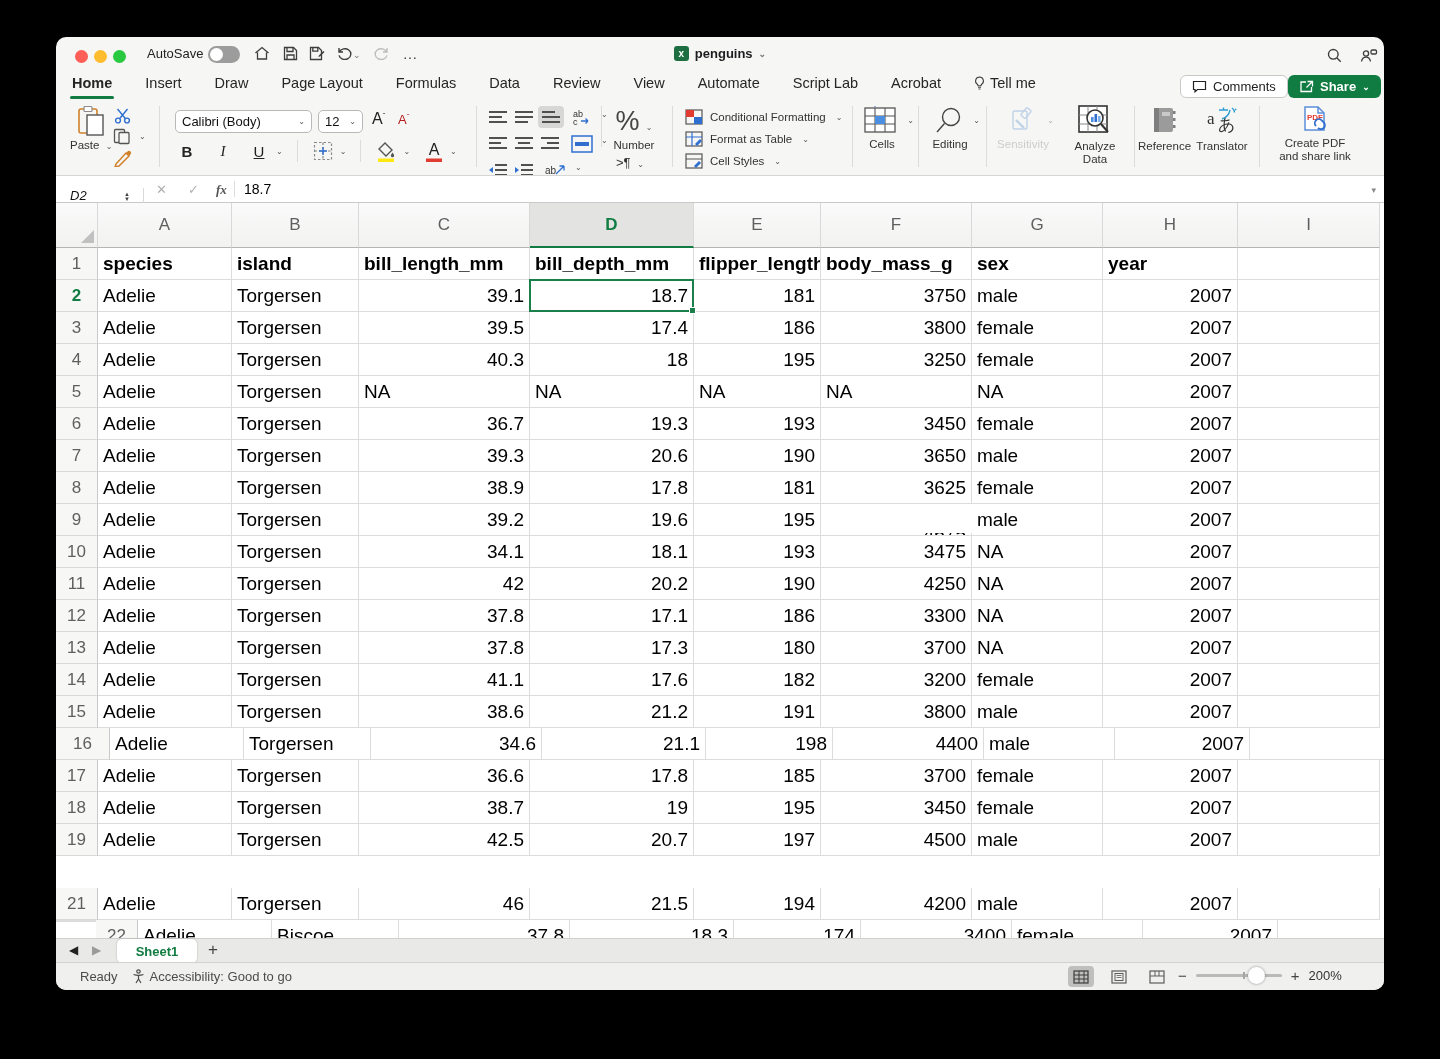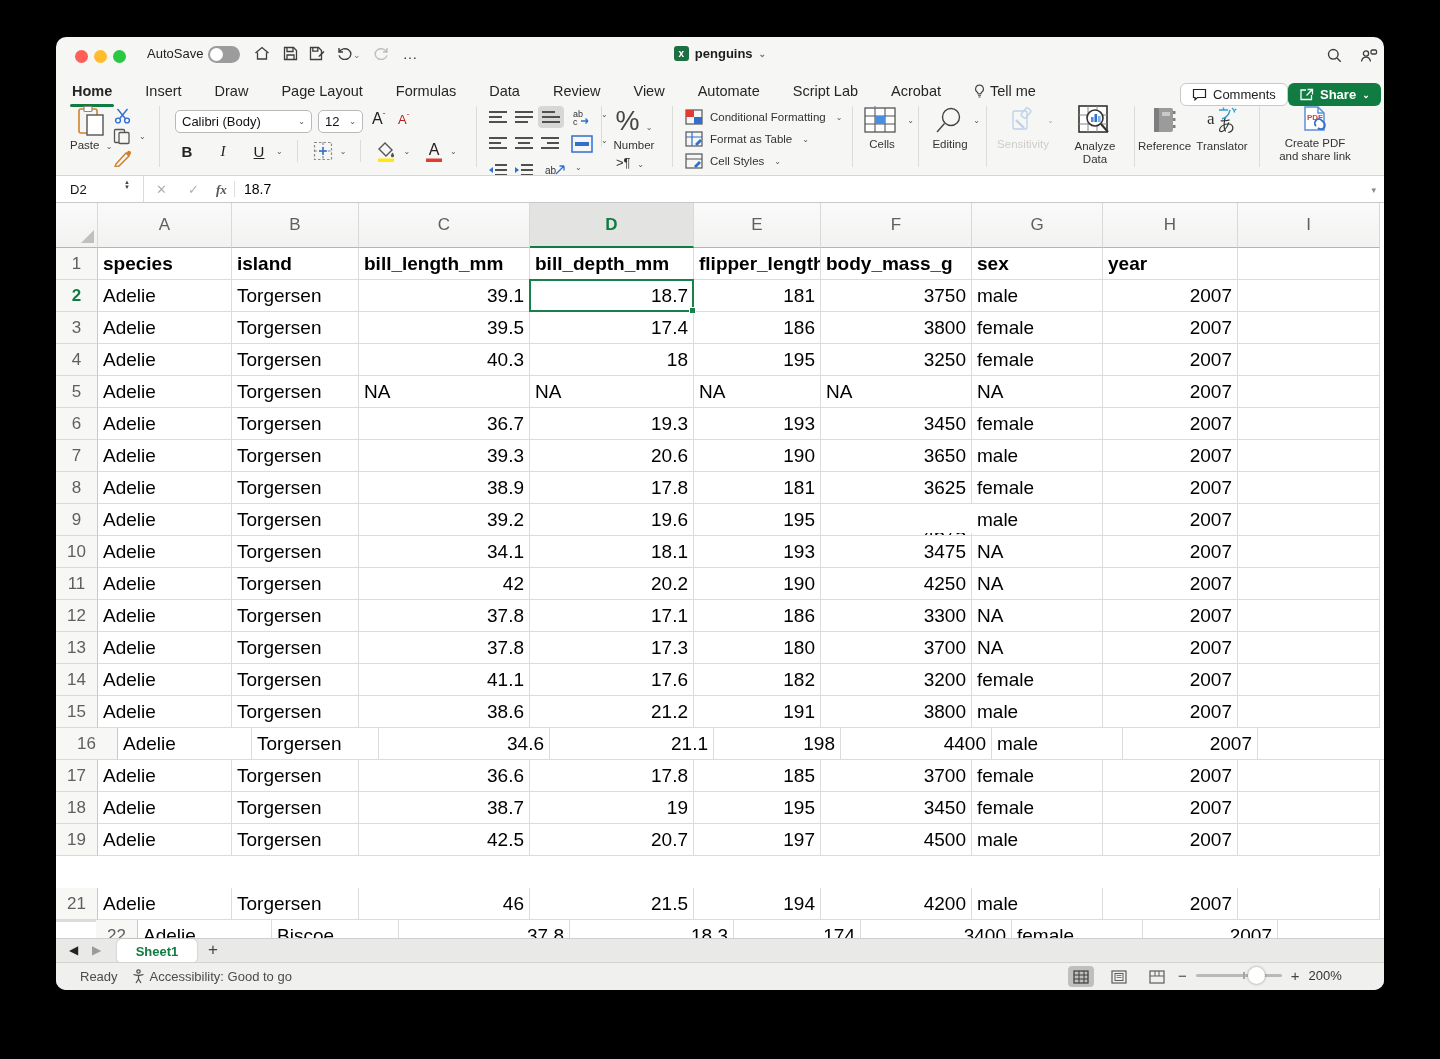--- a/index.html
+++ b/index.html
@@ -13,21 +13,21 @@
   .toggle { position:absolute; left:152px; top:9px; width:32px; height:17px; background:#9c9c9c; border-radius:9px; }
   .toggle .knob { position:absolute; left:2px; top:2px; width:13px; height:13px; background:#fff; border-radius:50%; }
   .tb-icon { position:absolute; top:7px; width:20px; height:18px; color:#3d3d3d; display:flex; align-items:center; justify-content:center; }
   .tb-icon svg { display:block; }
   .doc-title { position:absolute; top:8px; left:0; width:100%; text-align:center; font-size:13px; color:#1d1d1f; font-weight:700; }
   .doc-title .inner { display:inline-flex; align-items:center; gap:6px; }
   .xl-badge { width:15px; height:15px; background:#1d6f42; border-radius:3px; color:#fff; font-size:10px; font-weight:700; display:inline-flex; align-items:center; justify-content:center; }
   .chev { font-size:9px; color:#777; }
 
   
-  .tabrow { position:absolute; left:0; top:32px; width:100%; height:31px;margin-top:8px; }
+  .tabrow { position:absolute; left:0; top:32px; width:100%; height:31px; }
   .tabs { position:absolute; left:14px; top:0; height:31px; display:flex; align-items:center; gap:29px; }
   .tab { font-size:14.5px; color:#262626; white-space:nowrap; position:relative; padding:4px 2px 8px; cursor:default; }
   .tab.active { font-weight:700; }
   .tab.active::after { content:""; position:absolute; left:0; right:0; bottom:0; height:3px; background:var(--green); border-radius:2px; }
   .tab .bulb { margin-right:5px; color:#444; }
   .pillbtn { position:absolute; top:6px; height:23px; border-radius:6px; display:flex; align-items:center; gap:6px; font-size:13px; padding:0 11px; }
   .comments { left:1124px; background:#fff; border:1px solid #c9c9c9; color:#222; }
   .share { left:1232px; background:var(--green); color:#fff; font-weight:600; }
 
   
@@ -37,21 +37,21 @@
   .combo { position:absolute; height:23px; border:1px solid #b9b9b9; border-radius:5px; background:#fff; display:flex; align-items:center; font-size:13px; color:#111; padding:0 6px; justify-content:space-between; }
   .fmt-letter { font-size:15px; color:#222; width:22px; text-align:center; }
   .minichev { font-size:8px; color:#555; margin-left:3px; }
   .icon-lines rect { fill:#505050; }
   .hl { background:#d7d7d5; border-radius:4px; }
   .grayed { opacity:.45; }
   .grp-big { position:absolute; text-align:center; }
 
   
   .fbar { position:absolute; left:0; top:138px; width:100%; height:28px; background:#fff; border-top:1px solid #d6d6d4; border-bottom:1px solid #c9c9c9; }
-  .namebox { position:absolute; left:0; top:0; width:88px; height:100%; border-right:1px solid #d9d9d9; font-size:13px; color:#111; display:flex; align-items:center; padding-left:14px; }
+  .namebox { position:absolute; left:0; top:12px; width:88px; height:100%; border-right:1px solid #d9d9d9; font-size:13px; color:#111; display:flex; padding-left:14px;font-style:italic; }
   .stepper { position:absolute; left:68px; top:4px; font-size:6px; color:#444; line-height:5px; text-align:center; }
   .fbtn { position:absolute; top:6px; font-size:13px; color:#b0b0b0; }
   .fx { font-style:italic; font-family:"Liberation Serif", serif; color:#555; font-weight:700; }
   .fvalue { position:absolute; left:188px; top:5px; font-size:14px; color:#000; }
   .fdivider { position:absolute; left:178px; top:5px; bottom:5px; width:1px; background:#ddd; }
   .fexpand { position:absolute; right:8px; top:9px; font-size:9px; color:#888; }
 
   
   .grid { position:absolute; left:0; top:166px; width:100%; height:735px; background:#fff; overflow:hidden; }
   .ghead { position:absolute; top:0; left:0; height:45px; display:flex; }
@@ -638,21 +638,21 @@
         <div class="cell" style="width: 127px;">Torgersen</div>
         <div class="cell num" style="width: 171px;">38.6</div>
         <div class="cell num" style="width: 164px;">21.2</div>
         <div class="cell num" style="width: 127px;">191</div>
         <div class="cell num" style="width: 151px;">3800</div>
         <div class="cell" style="width: 131px;">male</div>
         <div class="cell num" style="width: 135px;">2007</div>
         <div class="cell" style="width: 142px;"></div>
       </div>
       <div class="grow" style="top: 525px;">
-        <div class="rn" style="width: 62px; text-align: center;">16</div>
+        <div class="rn" style="width: 54px; text-align: center;">16</div>
         <div class="cell" style="width: 134px;">Adelie</div>
         <div class="cell" style="width: 127px;">Torgersen</div>
         <div class="cell num" style="width: 171px;">34.6</div>
         <div class="cell num" style="width: 164px;">21.1</div>
         <div class="cell num" style="width: 127px;">198</div>
         <div class="cell num" style="width: 151px;">4400</div>
         <div class="cell" style="width: 131px;">male</div>
         <div class="cell num" style="width: 135px;">2007</div>
         <div class="cell" style="width: 142px;"></div>
       </div>

